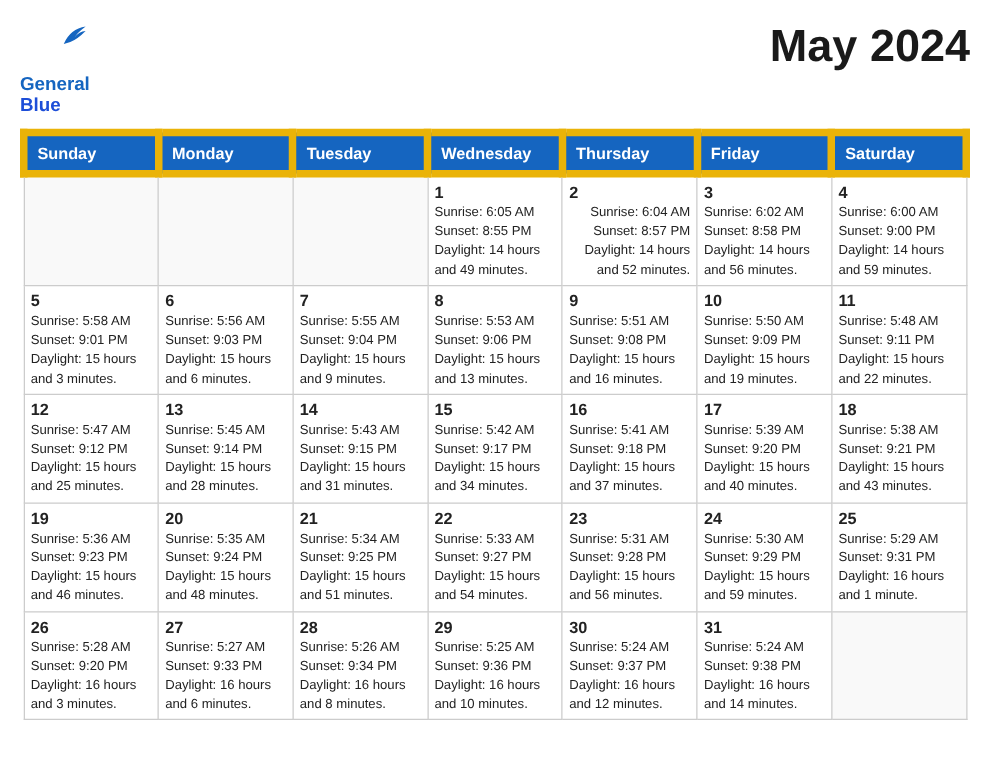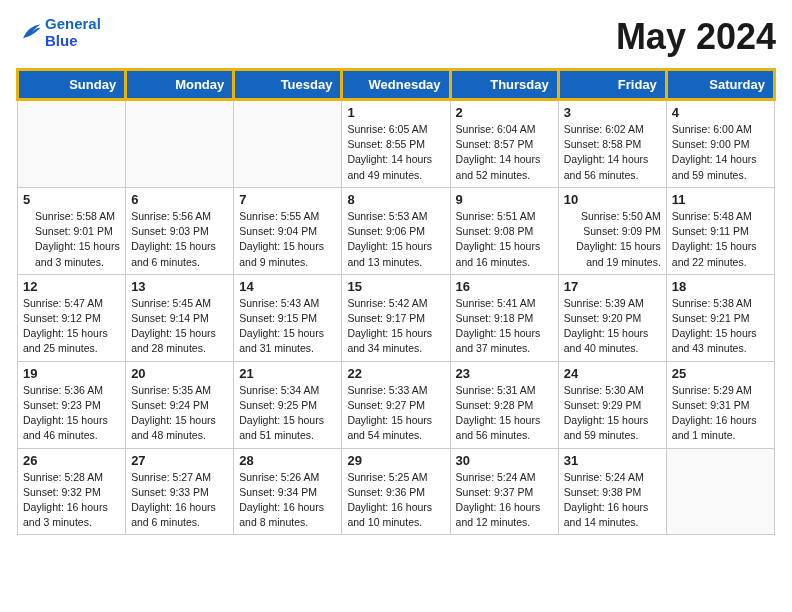--- a/index.html
+++ b/index.html
@@ -11,22 +11,23 @@
       padding: 16px;
     }
     .header {
       display: flex;
       justify-content: space-between;
       align-items: flex-start;
       margin-bottom: 10px;
     }
     .logo {
       display: flex;
-      align-items: center;
-      gap: 1px;
+      align-items: flex-end;
+      gap: 16px;
+      flex-direction: column;
     }
     .logo-bird {
       width: 28px;
       height: 28px;
     }
     .title-block {
     }
     .month-title {
       font-size: 36px;
       font-weight: bold;
@@ -40,22 +41,22 @@
       width: 100%;
       border-collapse: collapse;
       border: 1px solid #ccc;
     }
     .calendar th {
       background-color: #1565c0;
       color: #fff;
       font-size: 13px;
       font-weight: bold;
       padding: 6px 8px;
-      text-align: right;
-      border: 3px solid #eab308;
+      text-align: left;
+      border: 6px solid #eab308;
     }
     .calendar td {
       vertical-align: top;
       border: 1px solid #ccc;
       padding: 4px 5px;
       width: 108px;
       min-height: 80px;
       font-size: 10.5px;
       color: #222;
       background: #fff;
@@ -112,21 +113,21 @@
         <td class="empty"></td>
         <td>
           <span class="day-num">1</span>
           <div class="day-info" style="white-space: pre-line;">Sunrise: 6:05 AM
 Sunset: 8:55 PM
 Daylight: 14 hours
 and 49 minutes.</div>
         </td>
         <td>
           <span class="day-num">2</span>
-          <div class="day-info" style="white-space: pre-line;">Sunrise: 6:04 AM
+          <div class="day-info" style="white-space: pre-line; text-align: right;">Sunrise: 6:04 AM
 Sunset: 8:57 PM
 Daylight: 14 hours
 and 52 minutes.</div>
         </td>
         <td>
           <span class="day-num">3</span>
           <div class="day-info" style="white-space: pre-line;">Sunrise: 6:02 AM
 Sunset: 8:58 PM
 Daylight: 14 hours
 and 56 minutes.</div>
@@ -135,21 +136,21 @@
           <span class="day-num">4</span>
           <div class="day-info" style="white-space: pre-line;">Sunrise: 6:00 AM
 Sunset: 9:00 PM
 Daylight: 14 hours
 and 59 minutes.</div>
         </td>
       </tr>
       <tr>
         <td>
           <span class="day-num">5</span>
-          <div class="day-info" style="white-space: pre-line; margin-left: 12px;">Sunrise: 5:58 AM
+          <div class="day-info" style="white-space: pre-line;">Sunrise: 5:58 AM
 Sunset: 9:01 PM
 Daylight: 15 hours
 and 3 minutes.</div>
         </td>
         <td>
           <span class="day-num">6</span>
           <div class="day-info" style="white-space: pre-line;">Sunrise: 5:56 AM
 Sunset: 9:03 PM
 Daylight: 15 hours
 and 6 minutes.</div>
@@ -170,21 +171,21 @@
         </td>
         <td>
           <span class="day-num">9</span>
           <div class="day-info" style="white-space: pre-line;">Sunrise: 5:51 AM
 Sunset: 9:08 PM
 Daylight: 15 hours
 and 16 minutes.</div>
         </td>
         <td>
           <span class="day-num">10</span>
-          <div class="day-info" style="white-space: pre-line; text-align: right;">Sunrise: 5:50 AM
+          <div class="day-info" style="white-space: pre-line;">Sunrise: 5:50 AM
 Sunset: 9:09 PM
 Daylight: 15 hours
 and 19 minutes.</div>
         </td>
         <td>
           <span class="day-num">11</span>
           <div class="day-info" style="white-space: pre-line;">Sunrise: 5:48 AM
 Sunset: 9:11 PM
 Daylight: 15 hours
 and 22 minutes.</div>
@@ -289,21 +290,21 @@
           <div class="day-info" style="white-space: pre-line;">Sunrise: 5:29 AM
 Sunset: 9:31 PM
 Daylight: 16 hours
 and 1 minute.</div>
         </td>
       </tr>
       <tr>
         <td>
           <span class="day-num">26</span>
           <div class="day-info" style="white-space: pre-line;">Sunrise: 5:28 AM
-Sunset: 9:32 PM
+Sunset: 9:20 PM
 Daylight: 16 hours
 and 3 minutes.</div>
         </td>
         <td>
           <span class="day-num">27</span>
           <div class="day-info" style="white-space: pre-line;">Sunrise: 5:27 AM
 Sunset: 9:33 PM
 Daylight: 16 hours
 and 6 minutes.</div>
         </td>

